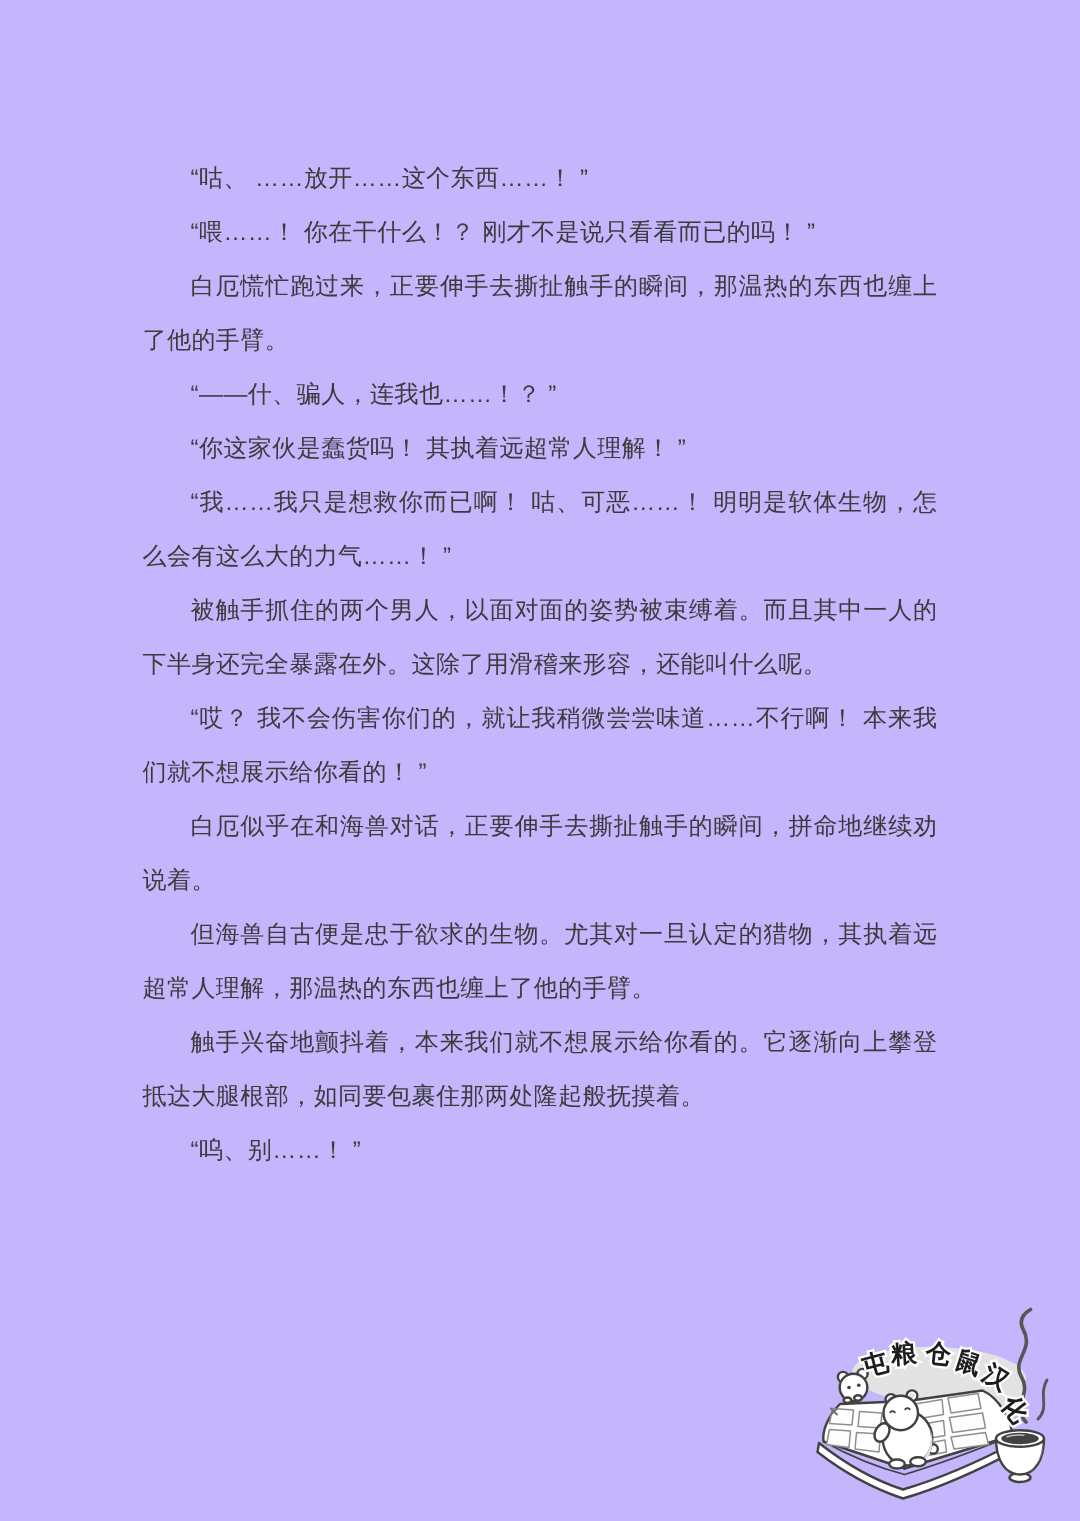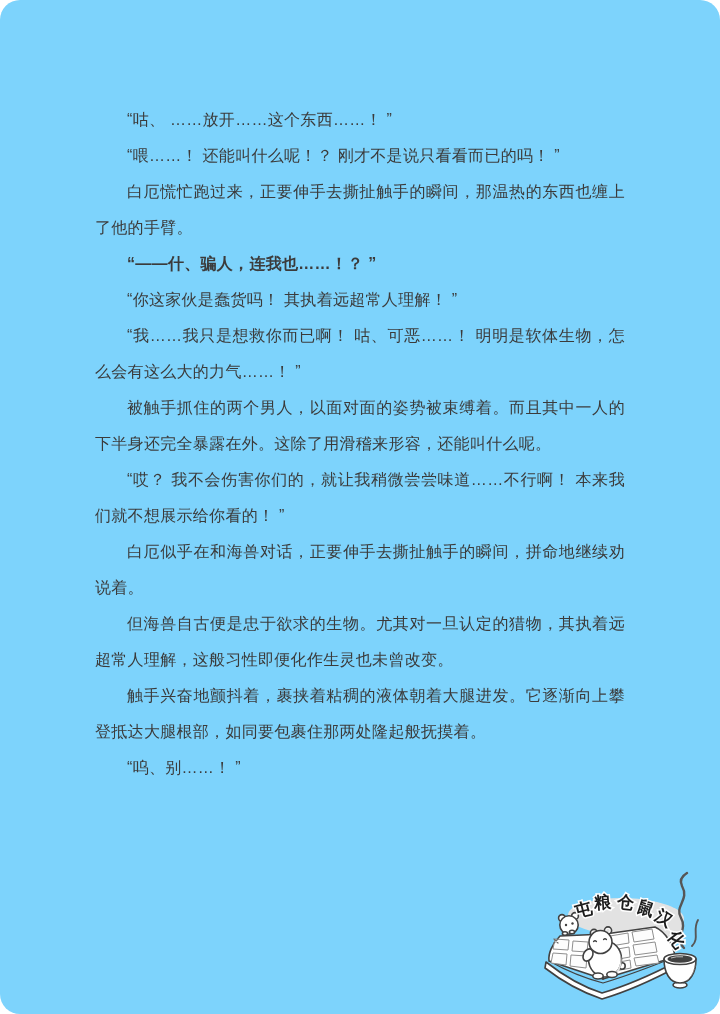--- a/index.html
+++ b/index.html
@@ -1,36 +1,35 @@
 <!DOCTYPE html>
 <html><head>
 <meta charset="utf-8">
 <style>
   html,body{margin:0;padding:0;background:#ffffff;}
   .screen{
     position:relative;
     width:720px;height:1014px;
-    background:#7dd3fc;
+    background:#c4b5fd;
     overflow:hidden;
     font-family:"Liberation Sans","DejaVu Sans",sans-serif;
-    border-radius:20px;
   }
   .doc{
     position:absolute;
     left:95px;top:102px;
     width:530px;
     color:#3b3b3b;
     font-size:16px;
     line-height:36px;
     letter-spacing:0.3px;
     text-align:justify;
   }
   p.para{margin:0;text-indent:2em;}
   .gap-none  {margin-bottom:0;}
-  .gap-tight {margin-bottom:3px;font-weight:bold;}
+  .gap-tight {margin-bottom:3px;}
   .gap-medium{margin-bottom:7px;}
   .gap-loose {margin-bottom:19px;}
   .gap-xloose{margin-bottom:26px;}
 
   .watermark{
     position:absolute;
     left:538px;top:862px;
     width:182px;height:152px;
   }
   .wm-line{stroke:#414141;stroke-width:1.6;fill:#ffffff;stroke-linejoin:round;stroke-linecap:round;}
@@ -44,30 +43,30 @@
     paint-order:stroke;text-anchor:middle;
   }
 </style>
 </head>
 <body>
 
 <div class="screen">
 
   <div class="doc">
       <p class="para gap-medium">“咕、 ……放开……这个东西……！ ”</p>
-      <p class="para gap-xloose">“喂……！ 还能叫什么呢！？ 刚才不是说只看看而已的吗！ ”</p>
+      <p class="para gap-xloose">“喂……！ 你在干什么！？ 刚才不是说只看看而已的吗！ ”</p>
       <p class="para gap-medium">白厄慌忙跑过来，正要伸手去撕扯触手的瞬间，那温热的东西也缠上了他的手臂。</p>
       <p class="para gap-tight">“——什、骗人，连我也……！？ ”</p>
       <p class="para gap-none">“你这家伙是蠢货吗！ 其执着远超常人理解！ ”</p>
       <p class="para gap-xloose">“我……我只是想救你而已啊！ 咕、可恶……！ 明明是软体生物，怎么会有这么大的力气……！ ”</p>
       <p class="para gap-loose">被触手抓住的两个男人，以面对面的姿势被束缚着。而且其中一人的下半身还完全暴露在外。这除了用滑稽来形容，还能叫什么呢。</p>
       <p class="para gap-loose">“哎？ 我不会伤害你们的，就让我稍微尝尝味道……不行啊！ 本来我们就不想展示给你看的！ ”</p>
       <p class="para gap-loose">白厄似乎在和海兽对话，正要伸手去撕扯触手的瞬间，拼命地继续劝说着。</p>
-      <p class="para gap-loose">但海兽自古便是忠于欲求的生物。尤其对一旦认定的猎物，其执着远超常人理解，这般习性即便化作生灵也未曾改变。</p>
-      <p class="para gap-xloose">触手兴奋地颤抖着，裹挟着粘稠的液体朝着大腿进发。它逐渐向上攀登抵达大腿根部，如同要包裹住那两处隆起般抚摸着。</p>
+      <p class="para gap-loose">但海兽自古便是忠于欲求的生物。尤其对一旦认定的猎物，其执着远超常人理解，那温热的东西也缠上了他的手臂。</p>
+      <p class="para gap-xloose">触手兴奋地颤抖着，本来我们就不想展示给你看的。它逐渐向上攀登抵达大腿根部，如同要包裹住那两处隆起般抚摸着。</p>
       <p class="para gap-none">“呜、别……！ ”</p>
     </div>
 
   <svg class="watermark" viewBox="0 0 182 152" xmlns="http://www.w3.org/2000/svg">
 
     <g>
       <ellipse class="wm-shade" cx="88" cy="55" rx="58" ry="19" transform="rotate(2 88 55)"></ellipse>
       <ellipse class="wm-shade" cx="126" cy="70" rx="16" ry="26" transform="rotate(28 126 70)"></ellipse>
     </g>
 

